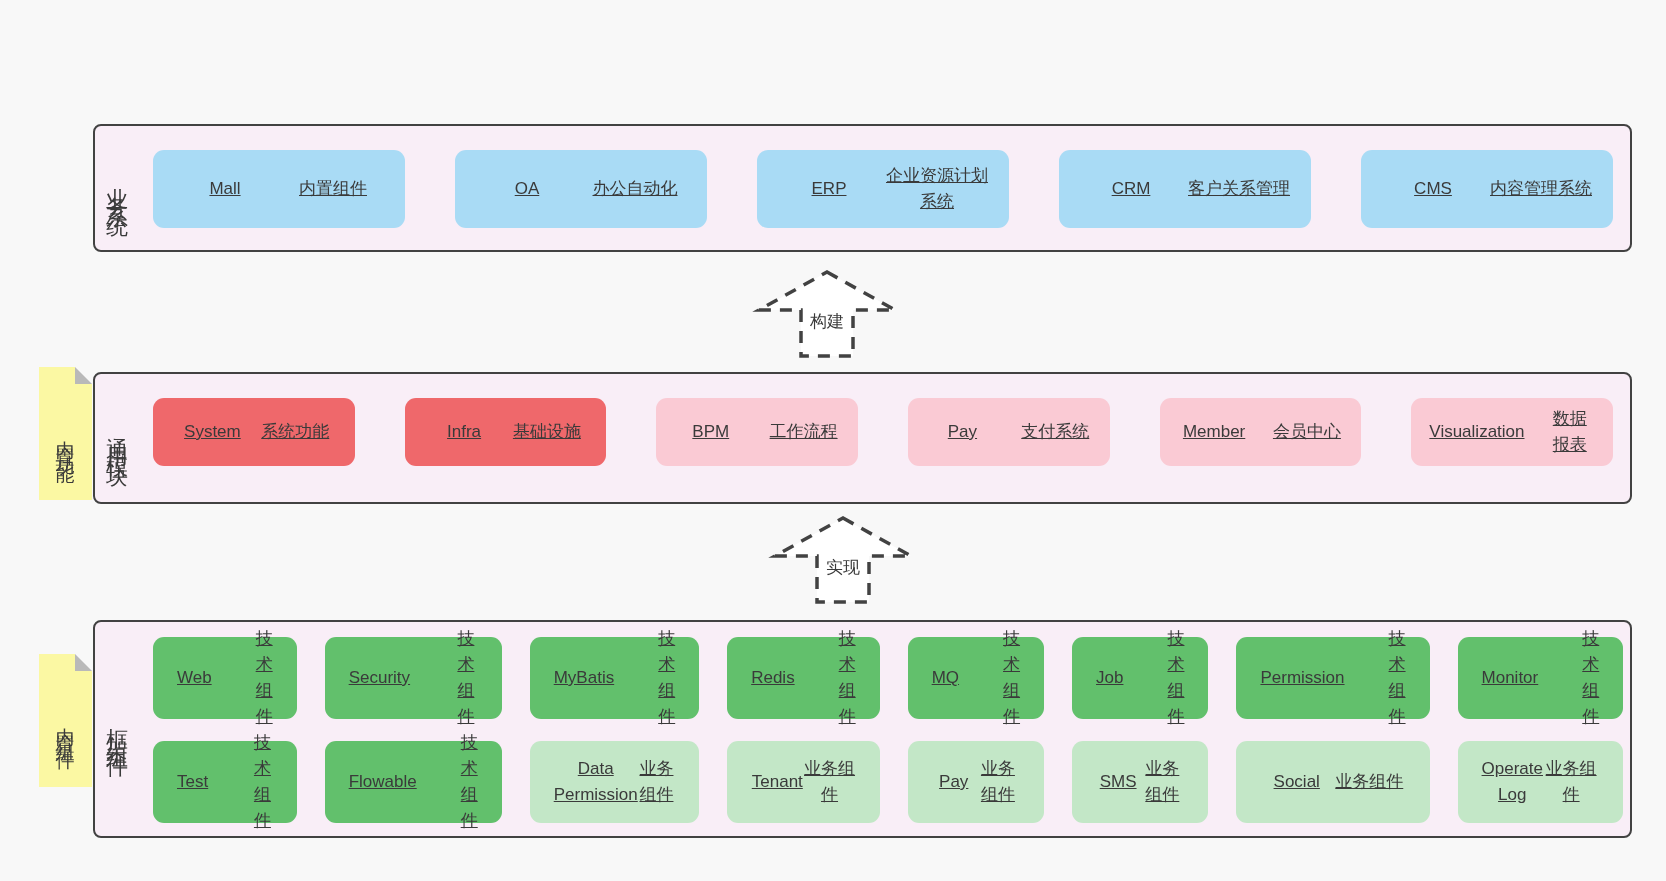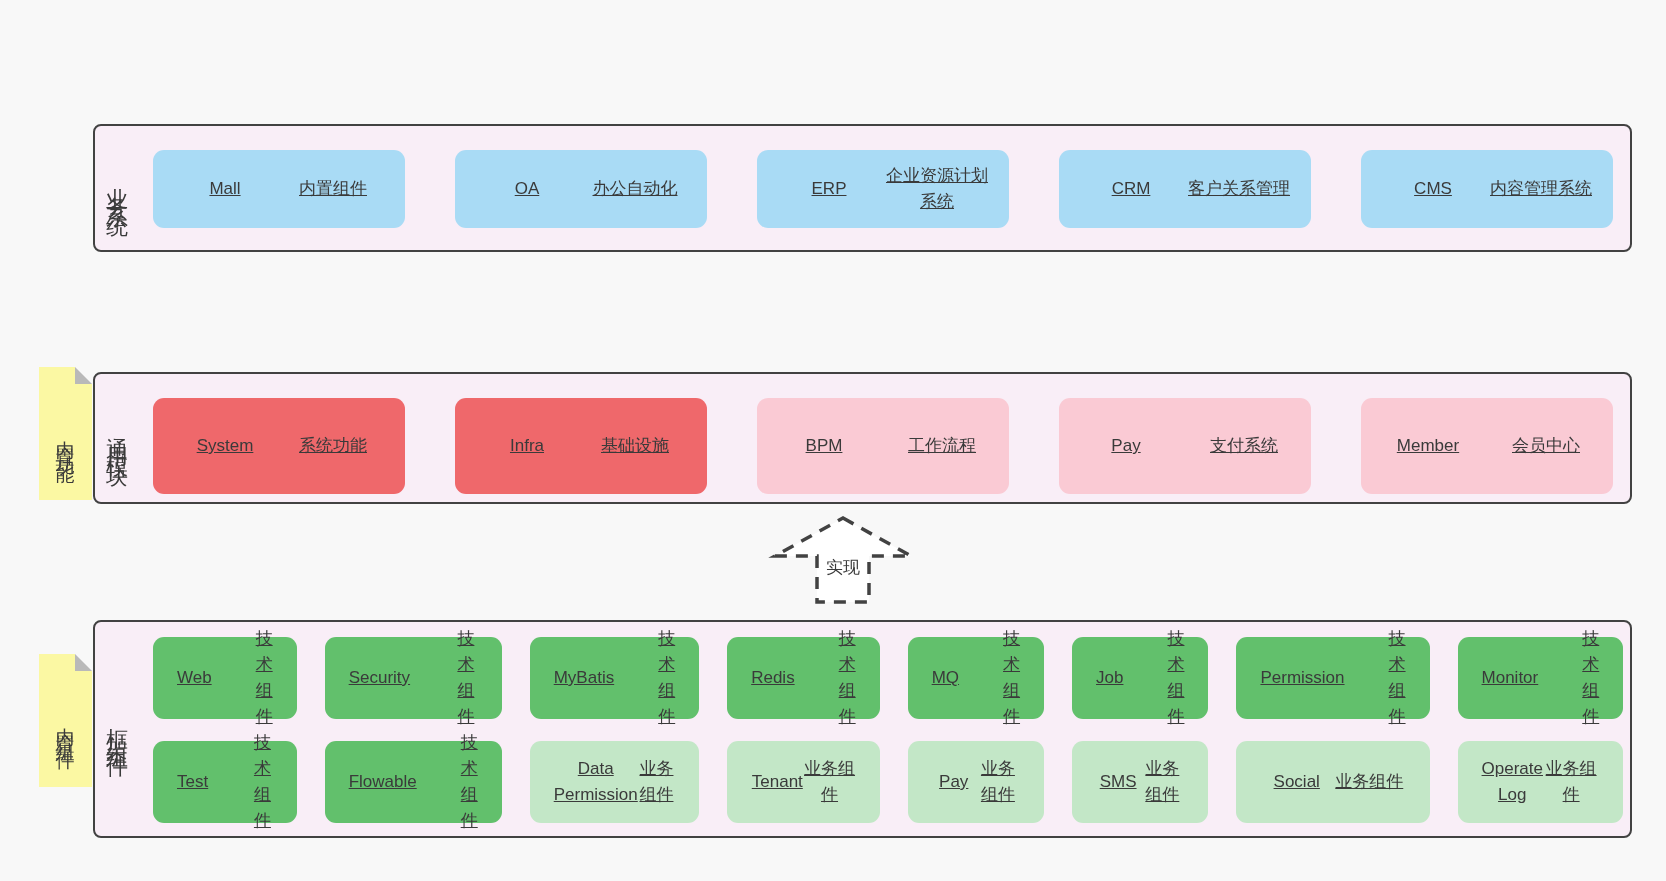--- a/index.html
+++ b/index.html
@@ -48,21 +48,21 @@
     flex:1;
     border-radius:11px;
     display:flex; 
     align-items:center; justify-content:center;
     text-align:center;
     font-size:17px; line-height:26px;
     padding:4px 18px;
     text-decoration:underline;
   }
   .box-row .box{height:78px;}
-  #band-modules .box-row .box{height:96px;}
+  #band-modules .box-row .box{height:68px;}
   .box-grid .box{height:82px; padding:4px 24px;}
   .box.blue{background:var(--blue);}
   .box.red{background:var(--red);}
   .box.pink{background:var(--pink);gap:20px;}
   .box.green{background:var(--green);gap:44px;}
   .box.green-light{background:var(--green-light);}
   .box-title,.box-subtitle{width:100%;}
 
   .arrow{position:absolute; width:140px; height:88px;}
   #arrow-build{left:757px; top:270px;}
@@ -114,20 +114,26 @@
           <div class="box-title">CRM</div>
           <div class="box-subtitle">客户关系管理</div>
         </div>
         <div class="box blue">
           <div class="box-title">CMS</div>
           <div class="box-subtitle">内容管理系统</div>
         </div>
       </div>
   </section>
 
+  <div class="arrow" id="arrow-build">
+    <svg viewBox="0 0 140 88" aria-hidden="true">
+      <polygon points="70,2 138,40 96,40 96,86 44,86 44,40 2,40" fill="var(--arrow-fill)" stroke="var(--band-border)" stroke-width="3.5" stroke-dasharray="12 9"></polygon>
+    </svg>
+    <span class="arrow-label">构建</span>
+  </div>
 
   <div class="sticky" id="sticky-features">
     <span class="sticky-fold"></span>
     <span class="sticky-text">内置功能</span>
   </div>
 
   <section class="band" id="band-modules">
     <div class="band-label">通用模块</div>
     <div class="box-row" id="band1-boxes">
         <div class="box red">
@@ -143,20 +149,24 @@
           <div class="box-subtitle">工作流程</div>
         </div>
         <div class="box pink">
           <div class="box-title">Pay</div>
           <div class="box-subtitle">支付系统</div>
         </div>
         <div class="box pink">
           <div class="box-title">Member</div>
           <div class="box-subtitle">会员中心</div>
         </div>
+        <div class="box pink">
+          <div class="box-title">Visualization</div>
+          <div class="box-subtitle">数据报表</div>
+        </div>
       </div>
   </section>
 
   <div class="arrow" id="arrow-implement">
     <svg viewBox="0 0 140 88" aria-hidden="true">
       <polygon points="70,2 138,40 96,40 96,86 44,86 44,40 2,40" fill="var(--arrow-fill)" stroke="var(--band-border)" stroke-width="3.5" stroke-dasharray="12 9"></polygon>
     </svg>
     <span class="arrow-label">实现</span>
   </div>
 

